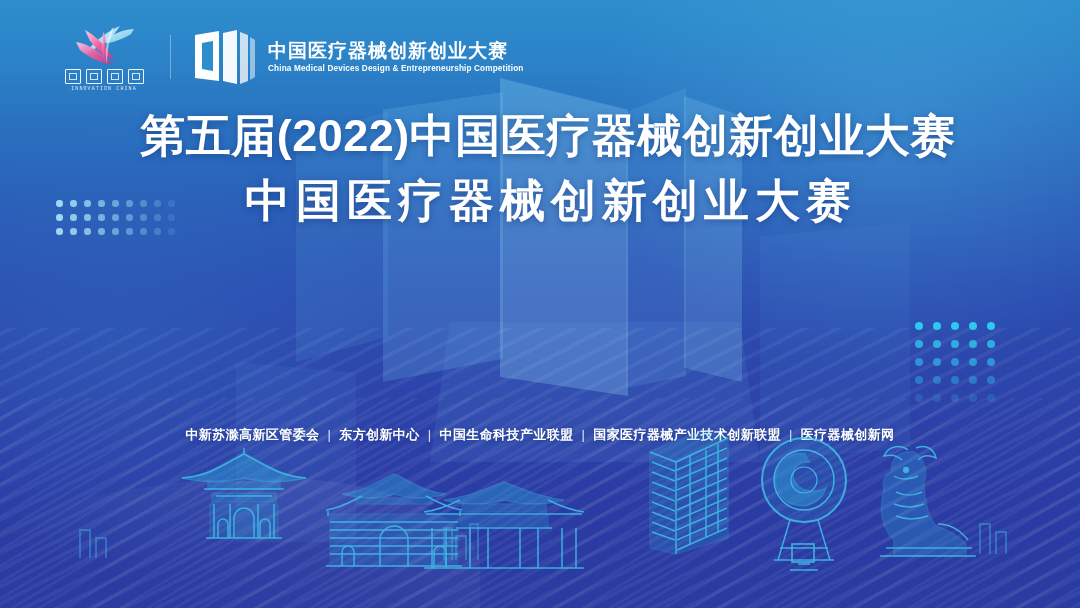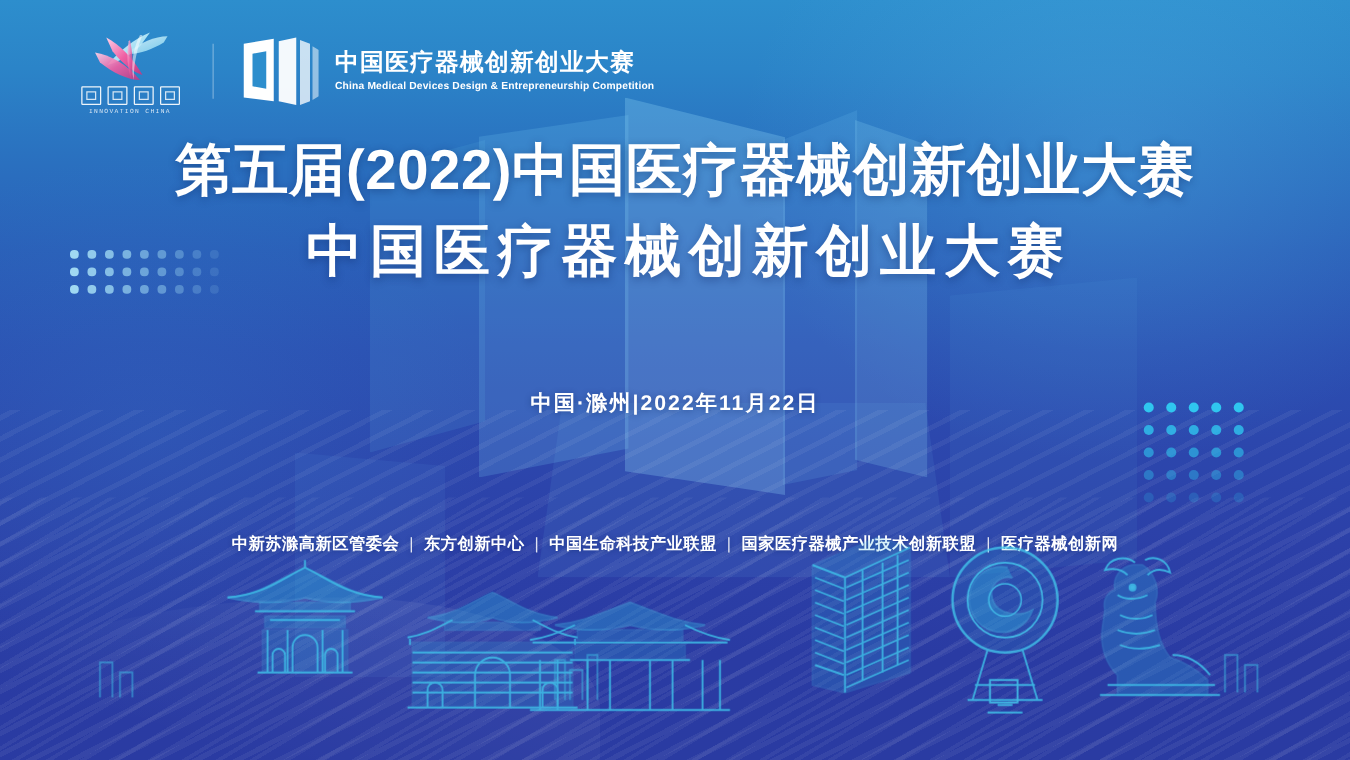--- a/index.html
+++ b/index.html
@@ -257,21 +257,20 @@
         <div class="en">China Medical Devices Design &amp; Entrepreneurship Competition</div>
       </div>
     </div>
   </div>
 
   <div class="titles">
     <div class="t1">第五届(2022)中国医疗器械创新创业大赛</div>
     <div class="t2">中国医疗器械创新创业大赛</div>
   </div>
 
-  <div class="meta">中国·滁州|2022年11月22日</div>
 
   <div class="host-list" id="host-list"><span>中新苏滁高新区管委会</span><span class="sep"> | </span><span>东方创新中心</span><span class="sep"> | </span><span>中国生命科技产业联盟</span><span class="sep"> | </span><span>国家医疗器械产业技术创新联盟</span><span class="sep"> | </span><span>医疗器械创新网</span></div>
 
   <div class="skyline">
     <svg width="1080" height="200" viewBox="0 0 1080 200">
       <g fill="none" stroke="#3fc3ea" stroke-width="1.5" opacity=".85">
 
         <g transform="translate(200,30)">
           <path d="M-18 40 C8 38 22 26 44 16 C66 26 80 38 106 40 C78 46 60 44 44 40 C28 44 10 46 -18 40 Z" fill="#2db3e0" opacity=".45" stroke="#45cdf0"></path>
           <path d="M-18 40 C10 38 24 26 44 16 C64 26 78 38 106 40"></path>

